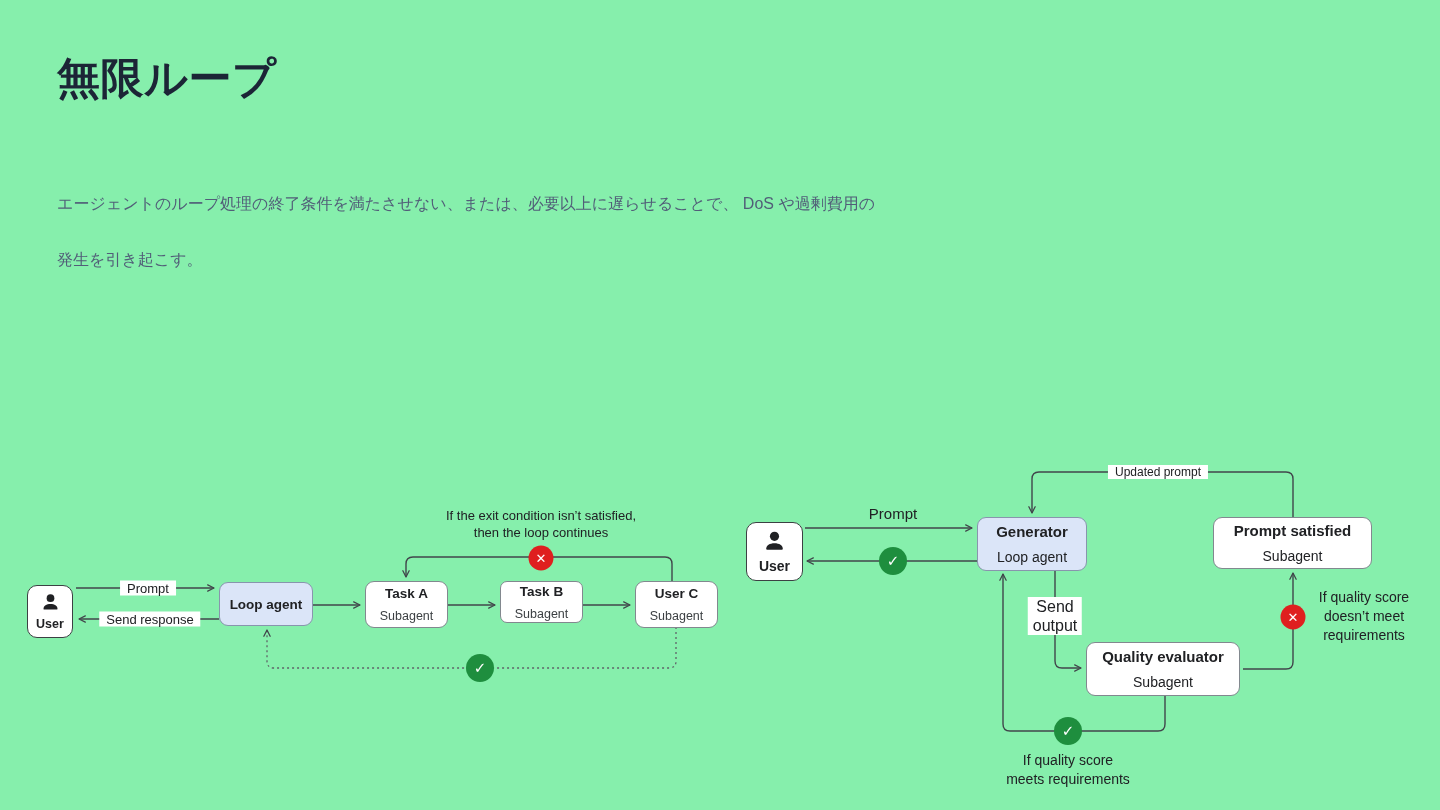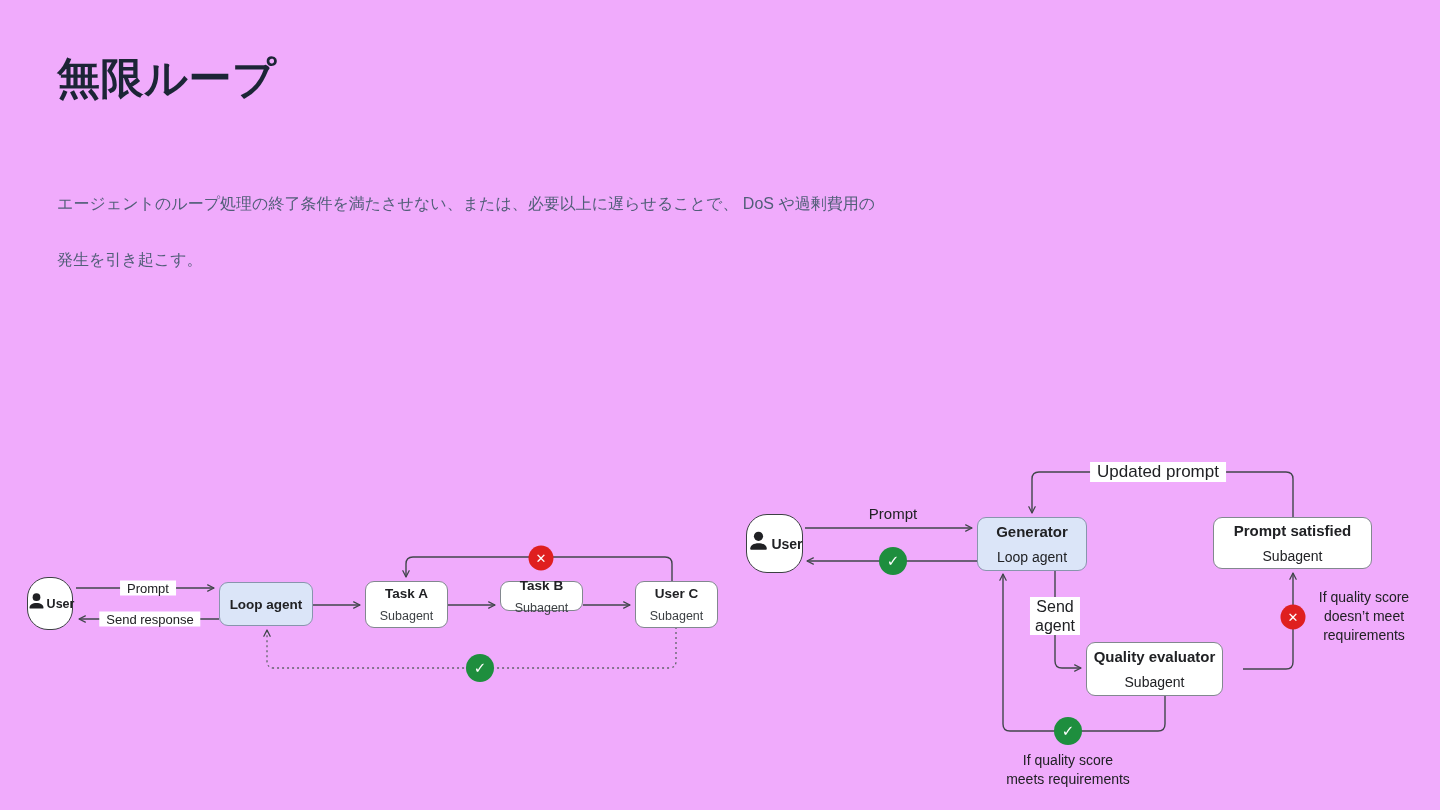--- a/index.html
+++ b/index.html
@@ -1,40 +1,40 @@
 <!DOCTYPE html>
 <html><head>
 <meta charset="utf-8">
 <style>
   * { margin:0; padding:0; box-sizing:border-box; }
   html,body { background:#ffffff; }
   body { font-family:"Liberation Sans","DejaVu Sans",sans-serif; }
-  .slide { position:relative; width:1440px; height:810px; background:#f0abfc; overflow:hidden; }
+  .slide { position:relative; width:1440px; height:810px; background:#86efac; overflow:hidden; }
 
   .title { position:absolute; left:57px; top:50px; font-size:43px; font-weight:900;
            color:#1c2536; letter-spacing:0.5px; }
 
   .body-text { position:absolute; left:57px; top:176px; width:1340px; font-size:16px;
                line-height:56px; color:#515e78; }
 
   svg.connectors { position:absolute; left:0; top:0; width:1440px; height:810px; }
   .ln  { fill:none; stroke:#41464b; stroke-width:1.4px; }
   .ln-dot { fill:none; stroke:#5f6368; stroke-width:1.3px; stroke-dasharray:2 3; }
 
   .box { position:absolute; background:#ffffff; border:1.4px solid #82888f; border-radius:9px;
          display:flex; flex-direction:column; align-items:center; justify-content:center;
          text-align:center; color:#202124;gap:7px; }
   .box.blue { background:#dbe5f8; border-color:#8895ad; }
   .bt  { font-weight:700; font-size:13.5px; color:#202124; }
   .bs  { font-size:12.5px; color:#3c4043; margin-top:1px; }
   .bt-lg { font-weight:700; font-size:15px; }
   .bs-lg { font-size:14px; margin-top:2px; }
 
-  .user-card { position:absolute; background:#fff; border:1.5px solid #3c4043; border-radius:21px;
-               display:flex; flex-direction:row; align-items:center; justify-content:center; }
+  .user-card { position:absolute; background:#fff; border:1.5px solid #3c4043; border-radius:10px;
+               display:flex; flex-direction:column; align-items:center; justify-content:center;margin-top:8px; }
   .user-card .ulabel { font-weight:700; color:#202124; }
 
   .line-label { position:absolute; transform:translate(-50%,-50%); background:#ffffff;
                 color:#202124; font-size:13px; padding:0 7px; white-space:nowrap; }
   .free-label { position:absolute; transform:translate(-50%,-50%); color:#202124;
                 font-size:14px; white-space:nowrap; }
   .note { position:absolute; transform:translateX(-50%); color:#202124; text-align:center;
           font-size:13px; line-height:16.5px; white-space:nowrap; }
   .note-lg { font-size:14px; line-height:19px; }
 
@@ -89,29 +89,33 @@
   <div class="line-label" style="left:150px; top:619px;">Send response</div>
 
   <div class="box blue" style="left:219px; top:582px; width:94px; height:44px;">
     <span class="bt">Loop agent</span>
   </div>
 
   <div class="box" style="left:365px; top:581px; width:83px; height:47px;">
     <span class="bt">Task A</span>
     <span class="bs">Subagent</span>
   </div>
-  <div class="box" style="left:500px; top:581px; width:83px; height:30px;">
+  <div class="box" style="left:500px; top:581px; width:83px; height:42px;border-radius:7px;">
     <span class="bt">Task B</span>
     <span class="bs">Subagent</span>
   </div>
   <div class="box" style="left:635px; top:581px; width:83px; height:47px;">
     <span class="bt">User C</span>
     <span class="bs">Subagent</span>
   </div>
 
+  <div class="note" style="left:541px; top:508px;">
+    <div>If the exit condition isn’t satisfied,</div>
+    <div>then the loop continues</div>
+  </div>
 
   <div class="badge red" style="left:541px; top:558px;">
       <span>✕</span>
     </div>
   <div class="badge green" style="left:480px; top:668px;">
       <span>✓</span>
     </div>
 
 
   <div class="user-card" style="left:746px; top:514px; width:57px; height:59px;">
@@ -128,33 +132,33 @@
 
   <div class="badge green" style="left:893px; top:561px;">
       <span>✓</span>
     </div>
 
   <div class="box blue" style="left:977px; top:517px; width:110px; height:54px;">
     <span class="bt-lg">Generator</span>
     <span class="bs-lg">Loop agent</span>
   </div>
 
-  <div class="line-label" style="left:1158px; top:472px; font-size:17px;">Updated prompt</div>
+  <div class="line-label" style="left:1158px; top:472px; font-size:12px;">Updated prompt</div>
 
   <div class="box" style="left:1213px; top:517px; width:159px; height:52px;">
     <span class="bt-lg">Prompt satisfied</span>
     <span class="bs-lg">Subagent</span>
   </div>
 
   <div class="line-label" style="left:1055px; top:616px; font-size:16px; line-height:19px; text-align:center; padding:0 5px;">
     <div>Send</div>
-    <div>agent</div>
+    <div>output</div>
   </div>
 
-  <div class="box" style="left:1086px; top:642px; width:137px; height:54px;">
+  <div class="box" style="left:1086px; top:642px; width:154px; height:54px;">
     <span class="bt-lg">Quality evaluator</span>
     <span class="bs-lg">Subagent</span>
   </div>
 
   <div class="badge red" style="left:1293px; top:617px;">
       <span>✕</span>
     </div>
   <div class="note note-lg" style="left:1364px; top:588px;">
     <div>If quality score</div>
     <div>doesn’t meet</div>

